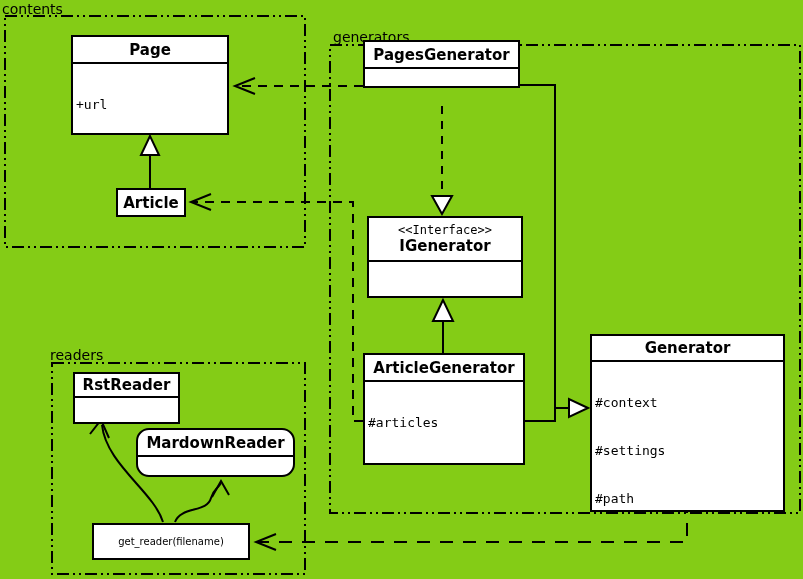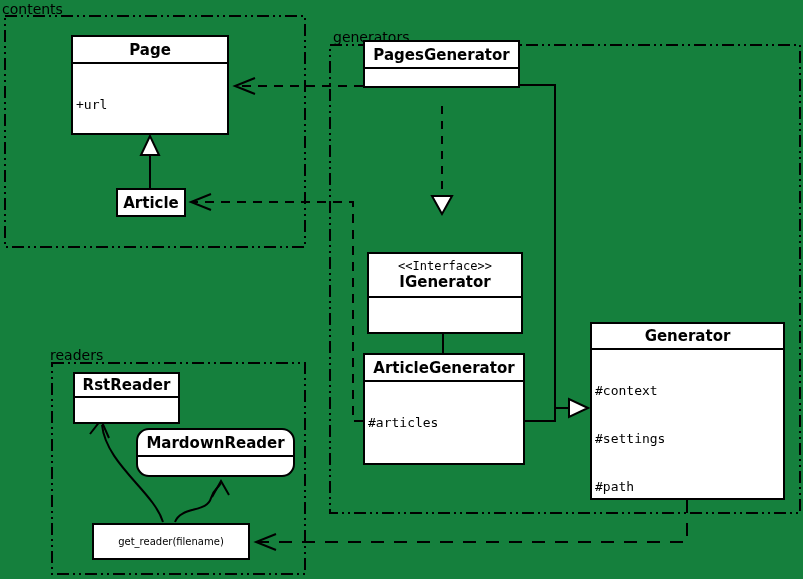--- a/index.html
+++ b/index.html
@@ -1,16 +1,16 @@
 <!DOCTYPE html>
 <html><head>
 <meta charset="utf-8">
 <style>
   html,body{margin:0;padding:0;background:#ffffff;}
-  #stage{position:relative;width:803px;height:579px;background:#15803d;
+  #stage{position:relative;width:803px;height:579px;background:#84cc16;
          font-family:"DejaVu Sans",sans-serif;color:#000;overflow:hidden;}
   #edges{position:absolute;left:0;top:0;width:803px;height:579px;}
 
   .pkg-label{position:absolute;font-size:14px;color:#000;background:transparent;}
 
   .uml{position:absolute;background:#fff;border:2px solid #000;box-sizing:border-box;overflow:hidden;}
   .uml .title{height:25px;display:flex;align-items:center;justify-content:center;
               font-weight:bold;font-size:15px;border-bottom:2px solid #000;white-space:nowrap;}
   .uml .title2{height:42px;display:flex;flex-direction:column;align-items:center;justify-content:center;
               border-bottom:2px solid #000;}
@@ -97,21 +97,21 @@
     <div class="title">Article</div>
   </div>
 
   <div class="uml" style="left:363px;top:40px;width:157px;height:48px;">
     <div class="title">PagesGenerator</div>
     <div class="members">
       
     </div>
   </div>
 
-  <div class="uml" style="left:367px;top:216px;width:156px;height:82px;margin-top:36px;">
+  <div class="uml" style="left:367px;top:216px;width:156px;height:82px;">
     <div class="title2">
       <div class="stereotype">&lt;&lt;Interface&gt;&gt;</div>
       <div class="cname">IGenerator</div>
     </div>
     <div class="members">
       <div>+generate_context()</div>
       
     </div>
   </div>
 
@@ -119,21 +119,21 @@
     <div class="title">ArticleGenerator</div>
     <div class="members">
       <div>#articles</div>
       <div>#dates</div>
       
       
     </div>
 
   </div>
 
-  <div class="uml" style="left:590px;top:322px;width:195px;height:178px;">
+  <div class="uml" style="left:590px;top:334px;width:195px;height:178px;">
     <div class="title" style="height:24px;">Generator</div>
     <div class="members">
       <div>#context</div>
       <div>#settings</div>
       <div>#path</div>
       
       
       
     </div>
 

